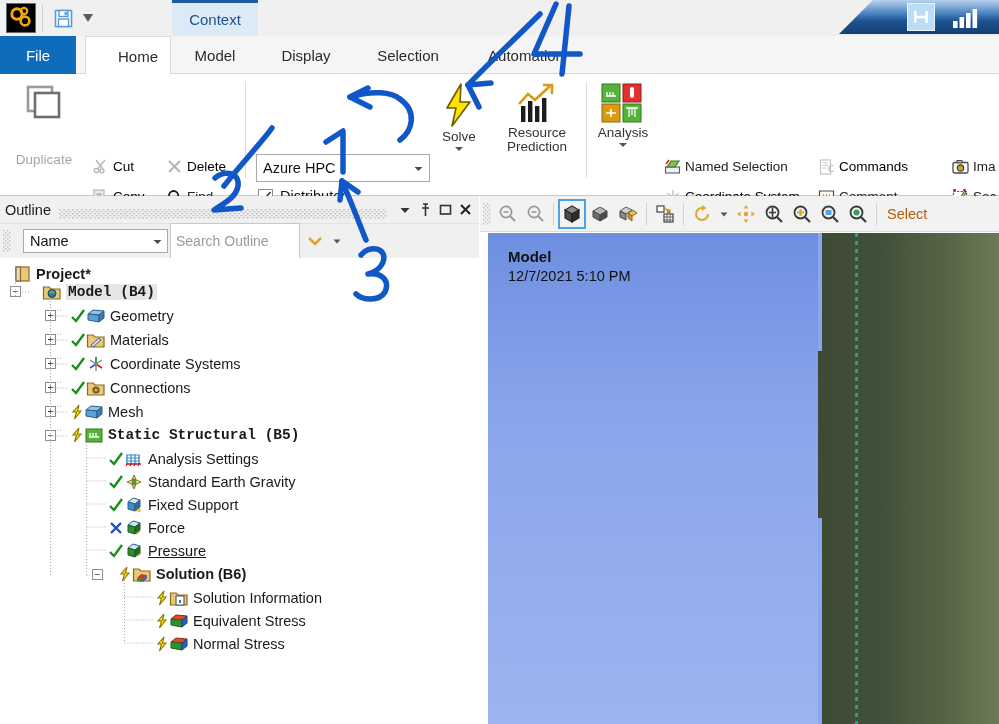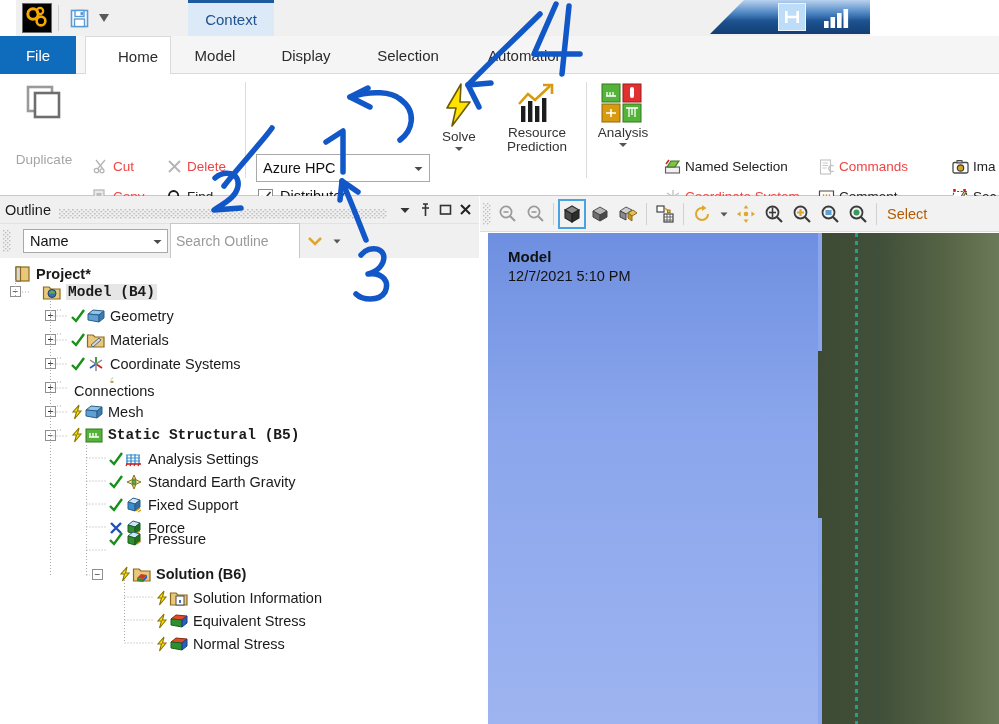--- a/index.html
+++ b/index.html
@@ -11,21 +11,21 @@
     background: #ffffff;
   }
   #app {
     position: relative;
     width: 999px; height: 724px;
     background: #ffffff;
   }
 
   
   .titlebar {
-    position: absolute; left: 16px; top: 0; width: 854px; height: 36px;
+    position: absolute; left: 0; top: 0; width: 999px; height: 36px;
     background: #f0f0f0;
     border-bottom: 0px;
   }
   .qat-logo {
     position: absolute; left: 6px; top: 3px; width: 30px; height: 30px;
     background: #000; border: 1px solid #6a6a6a;
     display: flex; align-items: center; justify-content: center;
   }
   .qat-sep {
     position: absolute; left: 42px; top: 5px; width: 1px; height: 26px;
@@ -117,21 +117,21 @@
     width: 0; height: 0; border-left: 4px solid transparent;
     border-right: 4px solid transparent; border-top: 4px solid #555;
     margin-top: 3px;
   }
   .caret-small.dim { border-top-color: #b0b0b0; }
 
   .mini {
     position: absolute; display: flex; align-items: center; gap: 4px;
     font-size: 13.5px; color: #222; white-space: nowrap;
   }
-  .mini.dim { color: #ef4444; text-align: center; }
+  .mini.dim { color: #000000; text-align: center; }
   .mini .ic { width: 17px; height: 17px; display: inline-flex; align-items: center; justify-content: center; }
 
   .combo {
     position: absolute; left: 256px; top: 80px; width: 174px; height: 28px;
     background: #fff; border: 1px solid #a9a9a9;
     display: flex; align-items: center;
   }
   .combo .val { font-size: 14.5px; color: #111; padding-left: 6px; flex: 1; }
   .combo .arrow {
     width: 22px; height: 26px; display: flex; align-items: center; justify-content: center;
@@ -695,21 +695,21 @@
           <path d="M10 9 L16 13" stroke="#cc2222" stroke-width="1.8"></path>
           <path d="M10 9 L4 13" stroke="#2a5fc0" stroke-width="1.8"></path>
           <path d="M10 9 L4 5" stroke="#888" stroke-width="1.5"></path>
           <path d="M10 9 L16 5" stroke="#888" stroke-width="1.5"></path>
           <path d="M10 9 L10 16" stroke="#888" stroke-width="1.5"></path>
         </svg>
         <span class="lbl">Coordinate Systems</span>
       </div>
 
       <div class="expander" style="left:45px;top:124px;">+</div>
-      <div class="tnode" style="left:70px;top:119px;flex-direction:column;">
+      <div class="tnode" style="left:70px;top:119px;">
         <svg width="16" height="16" viewBox="0 0 16 16">
           <path d="M2 9 L6 13 L14 2" stroke="#169016" stroke-width="2.4" fill="none"></path>
         </svg>
         <svg width="20" height="18" viewBox="0 0 20 18">
           <path d="M1.5 4 H7 L9 6 H18 V16 H1.5 Z" fill="#e8c87a" stroke="#8a6a20" stroke-width="1.2"></path>
           <circle cx="10" cy="11" r="3.6" fill="#7a5a2a"></circle>
           <circle cx="10" cy="11" r="1.6" fill="#d8b060"></circle>
         </svg>
         <span class="lbl">Connections</span>
       </div>
@@ -783,21 +783,21 @@
         </svg>
         <svg width="20" height="18" viewBox="0 0 20 18">
           <path d="M4 6 L9 2 L16 4 L11 8 Z" fill="#cfe4f5" stroke="#2b5f8a" stroke-width="1"></path>
           <path d="M4 6 V13 L11 15 V8 Z" fill="#2f8f2f" stroke="#1e5f1e" stroke-width="1"></path>
           <path d="M11 8 L16 4 V11 L11 15 Z" fill="#1f6f1f" stroke="#1e5f1e" stroke-width="1"></path>
           <path d="M12 15 L16 12" stroke="#d99a10" stroke-width="1.4"></path>
         </svg>
         <span class="lbl">Force</span>
       </div>
 
-      <div class="tnode" style="left:108px;top:270px;">
+      <div class="tnode" style="left:108px;top:282px;text-decoration:underline;">
         <svg width="16" height="16" viewBox="0 0 16 16">
           <path d="M2 9 L6 13 L14 2" stroke="#169016" stroke-width="2.4" fill="none"></path>
         </svg>
         <svg width="20" height="18" viewBox="0 0 20 18">
           <path d="M4 6 L9 2 L16 4 L11 8 Z" fill="#cfe4f5" stroke="#2b5f8a" stroke-width="1"></path>
           <path d="M4 6 V13 L11 15 V8 Z" fill="#2f8f2f" stroke="#1e5f1e" stroke-width="1"></path>
           <path d="M11 8 L16 4 V11 L11 15 Z" fill="#1f6f1f" stroke="#1e5f1e" stroke-width="1"></path>
           <path d="M13 14 L17 11" stroke="#d99a10" stroke-width="1.4"></path>
         </svg>
         <span class="lbl">Pressure</span>

